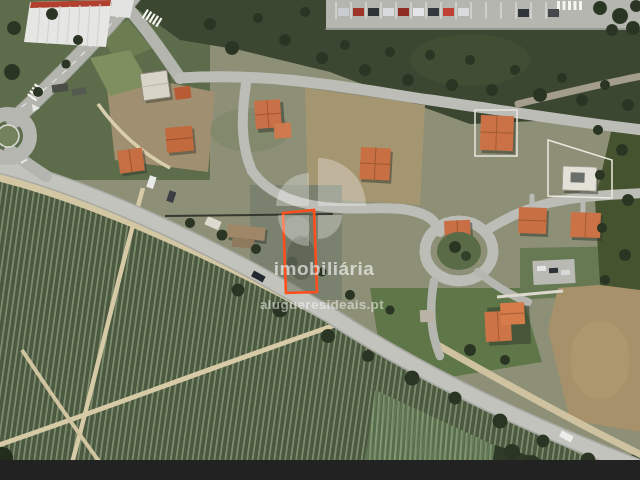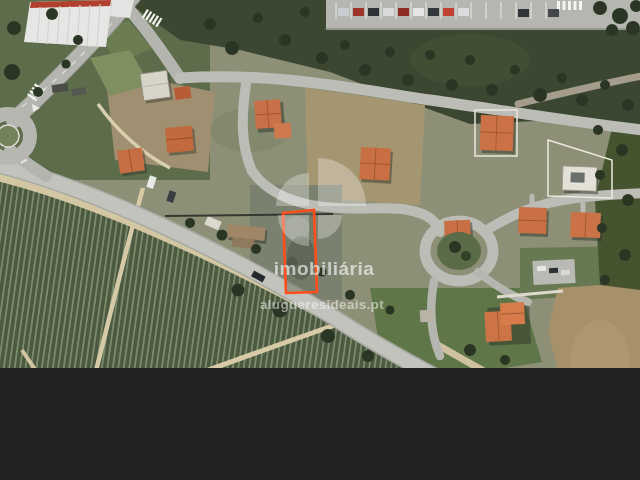--- a/index.html
+++ b/index.html
@@ -1,16 +1,16 @@
 <!DOCTYPE html>
 <html><head>
 <meta charset="utf-8">
 <style>
   html,body{margin:0;padding:0;background:#222;}
-  .stage{position:relative;width:640px;height:368px;overflow:hidden;background:#7d8568;
+  .stage{position:relative;width:640px;height:460px;overflow:hidden;background:#7d8568;
          font-family:"Liberation Sans",sans-serif;}
   .stage svg{display:block}
   text{font-family:"Liberation Sans",sans-serif;}
   .wm-brand{font-weight:bold;font-size:19px;letter-spacing:.5px;opacity:.62;}
   .wm-site{font-weight:bold;font-size:13.5px;letter-spacing:.3px;opacity:.5;}
 </style>
 </head>
 <body>
 
 <div class="stage">

